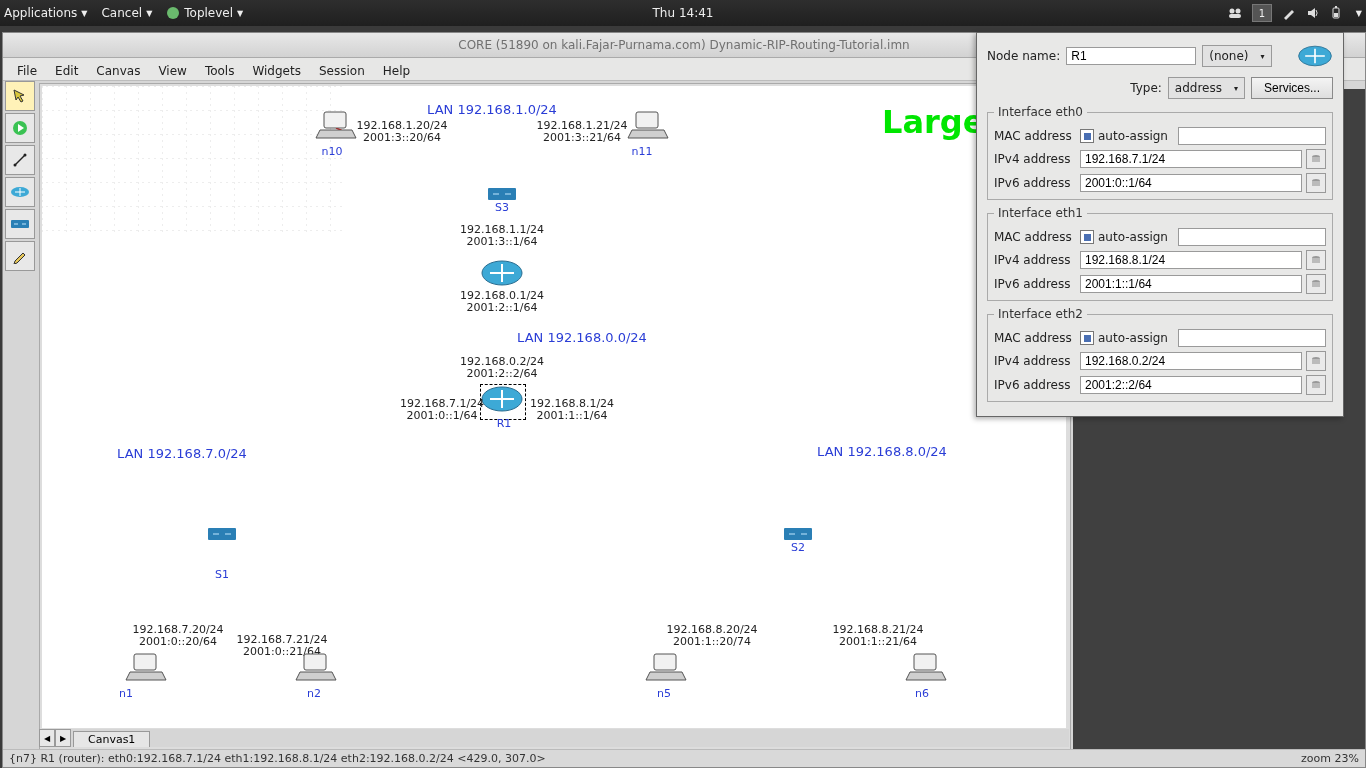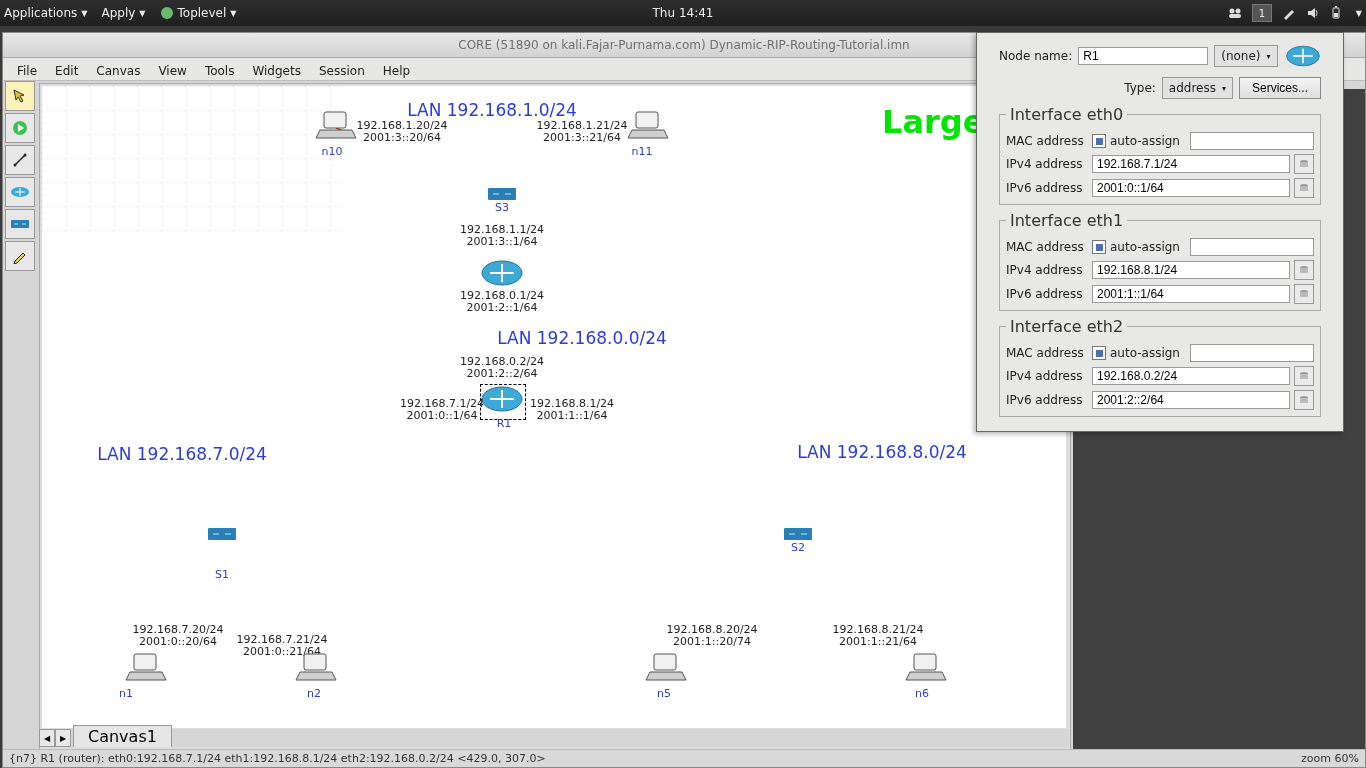--- a/index.html
+++ b/index.html
@@ -24,50 +24,50 @@
 #sidebar .tool{width:28px;height:28px;background:#e8e8e8;border:1px solid #999;display:flex;align-items:center;justify-content:center}
 #sidebar .tool.sel{background:#fff2b8}
 #sidebar svg{display:block}
 
 
 #canvasframe{position:absolute;top:50px;left:36px;width:1030px;height:666px;background:#ddd;border:1px solid #aaa}
 #canvas{position:absolute;top:2px;left:2px;width:1024px;height:642px;background:#fff}
 #grid{position:absolute;inset:0}
 #netlayer{position:absolute;inset:0}
 #canvas .lbl{position:absolute;font-size:11px;color:#222;line-height:12px;white-space:pre;text-align:center;transform:translate(-50%,0)}
-#canvas .lan{color:#2a3dd6;font-size:17px}
+#canvas .lan{color:#2a3dd6;font-size:13px}
 #canvas .nodename{color:#2a3dd6;font-size:11px}
 #canvas .wan{color:#00e600;font-size:32px;font-weight:bold}
 .selbox{position:absolute;border:1px dashed #000}
 
 
 .laptop{position:absolute;width:44px;height:34px}
 .laptop svg{width:44px;height:34px}
 .router{position:absolute;width:44px;height:30px}
 .router svg{width:44px;height:30px}
 .switch{position:absolute;width:30px;height:16px}
 .switch svg{width:30px;height:16px}
 
 
 #canvastabrow{position:absolute;bottom:20px;left:36px;width:1030px;height:18px;background:#d6d6d6;display:flex;align-items:flex-end}
 #canvastabrow .scroll{width:14px;height:16px;background:#e8e8e8;border:1px solid #999;display:flex;align-items:center;justify-content:center;font-size:8px}
-#canvastabrow .tab{background:#e6e6e6;border:1px solid #999;border-bottom:none;padding:1px 14px;font-size:16px;margin-left:2px}
+#canvastabrow .tab{background:#e6e6e6;border:1px solid #999;border-bottom:none;padding:1px 14px;font-size:11px;margin-left:2px}
 #status{position:absolute;bottom:0;left:0;width:100%;height:18px;background:#d9d9d9;border-top:1px solid #bbb;display:flex;align-items:center;font-size:11px;color:#333;padding:0 6px;box-sizing:border-box;justify-content:space-between}
 
 
 #dialog{position:absolute;top:32px;left:976px;width:366px;background:#e8e8e7;border:1px solid #666;box-shadow:-2px 2px 5px rgba(0,0,0,.3)}
 #dialog .dtitle{background:linear-gradient(#e9e9e9,#d6d6d6);height:22px;border-bottom:1px solid #aaa;display:flex;align-items:center;justify-content:center;font-size:12px;color:#555}
-#dialog .body{padding:8px 22px 10px;color:#222}
+#dialog .body{padding:8px 10px 10px;color:#222}
 #dialog .row{display:flex;align-items:center;margin-bottom:6px;gap:6px}
 #dialog label{font-size:12px}
 #dialog input[type=text]{background:#fff;border:1px solid #9a9a9a;height:18px;padding:0 4px;font-size:12px;box-sizing:border-box}
-#dialog .drop{background:#e2e2e2;border:1px solid #9a9a9a;height:20px;padding:0 6px;display:flex;align-items:center;gap:6px;font-size:12px}
+#dialog .drop{background:#e2e2e2;border:1px solid #9a9a9a;height:20px;padding:0 6px;display:flex;align-items:center;gap:12px;font-size:12px}
 #dialog .btn{background:linear-gradient(#f4f4f4,#dedede);border:1px solid #8a8a8a;padding:3px 12px;font-size:12px}
 #dialog fieldset{border:1px solid #aaa;margin:6px 0 4px;padding:4px 6px 6px}
-#dialog legend{font-size:16px;color:#333;padding:0 4px}
+#dialog legend{font-size:12px;color:#333;padding:0 4px}
 #dialog .frow{display:flex;align-items:center;gap:4px;margin-top:4px}
 #dialog .frow .flbl{width:82px;font-size:12px}
 #dialog .frow input{flex:1}
 #dialog .dbbtn{width:18px;height:18px;background:#eaeaea;border:1px solid #999;display:flex;align-items:center;justify-content:center}
 #dialog .actions{display:flex;justify-content:center;gap:28px;margin-top:8px}
 #dialog .actions .btn.primary{border:1px solid #333}
 #dialog .ricon{width:36px;height:30px;margin-left:auto}
 .chk{width:12px;height:12px;border:1px solid #777;background:#fff;display:inline-flex;align-items:center;justify-content:center}
 .chk.on::after{content:"";width:7px;height:7px;background:#4a6fb3}
 
@@ -75,21 +75,21 @@
 </style>
 </head>
 <body>
 
 <div id="topbar">
   <div class="menu">
       <span>Applications</span>
       <span class="arrow">▼</span>
     </div>
   <div class="menu">
-      <span>Apply</span>
+      <span>Cancel</span>
       <span class="arrow">▼</span>
     </div>
   <div class="menu">
     <svg width="14" height="14">
         <circle cx="7" cy="7" r="6" fill="#6aba6d"></circle>
       </svg>
     <span style="margin-left:4px">Toplevel</span>
       <span class="arrow">▼</span>
   </div>
   <div class="clock">Thu 14:41</div>
@@ -297,21 +297,21 @@
   <div id="rightpanel"></div>
 
   <div id="canvastabrow">
     <div class="scroll">◀</div>
     <div class="scroll">▶</div>
     <div class="tab">Canvas1</div>
   </div>
 
   <div id="status">
     <span>{n7} R1 (router): eth0:192.168.7.1/24 eth1:192.168.8.1/24 eth2:192.168.0.2/24 &lt;429.0, 307.0&gt;</span>
-    <span>zoom 60%</span>
+    <span>zoom 23%</span>
   </div>
 </div>
 
 <div id="dialog">
   <div class="body">
     <div class="row">
       <label>Node name:</label>
       <input type="text" style="width: 130px;" value="R1">
       <div class="drop">
           <span>(none)</span>

